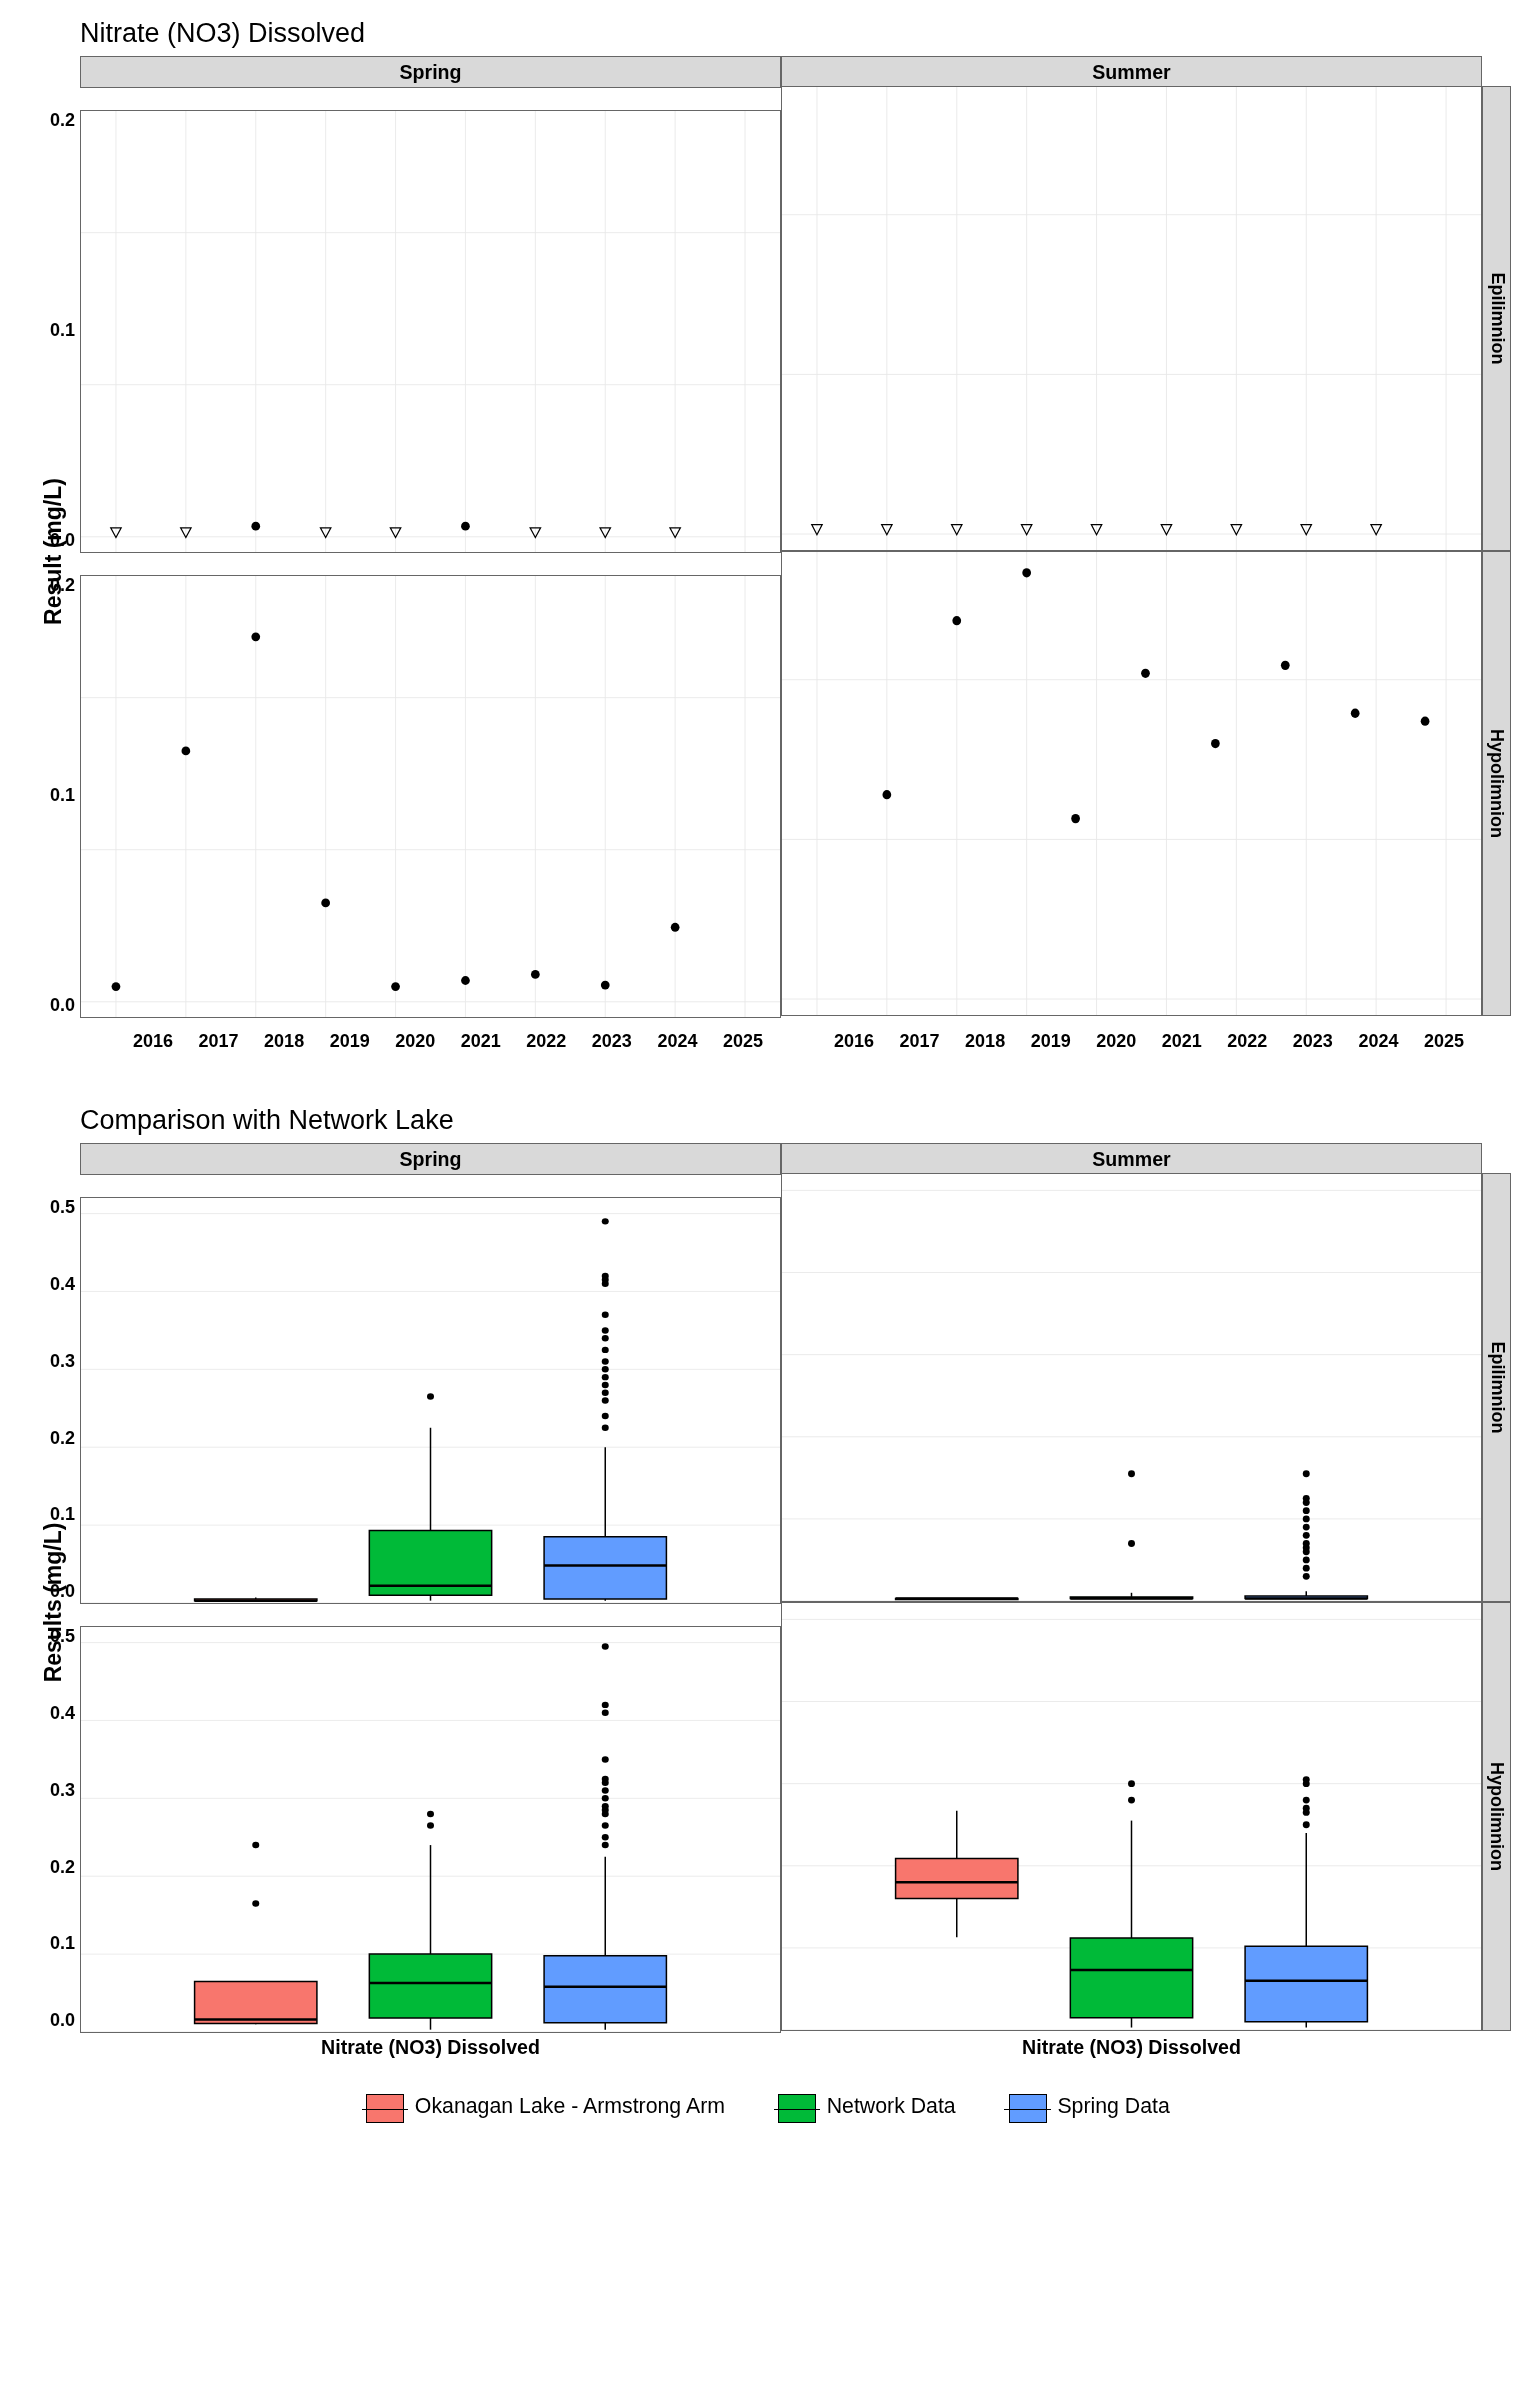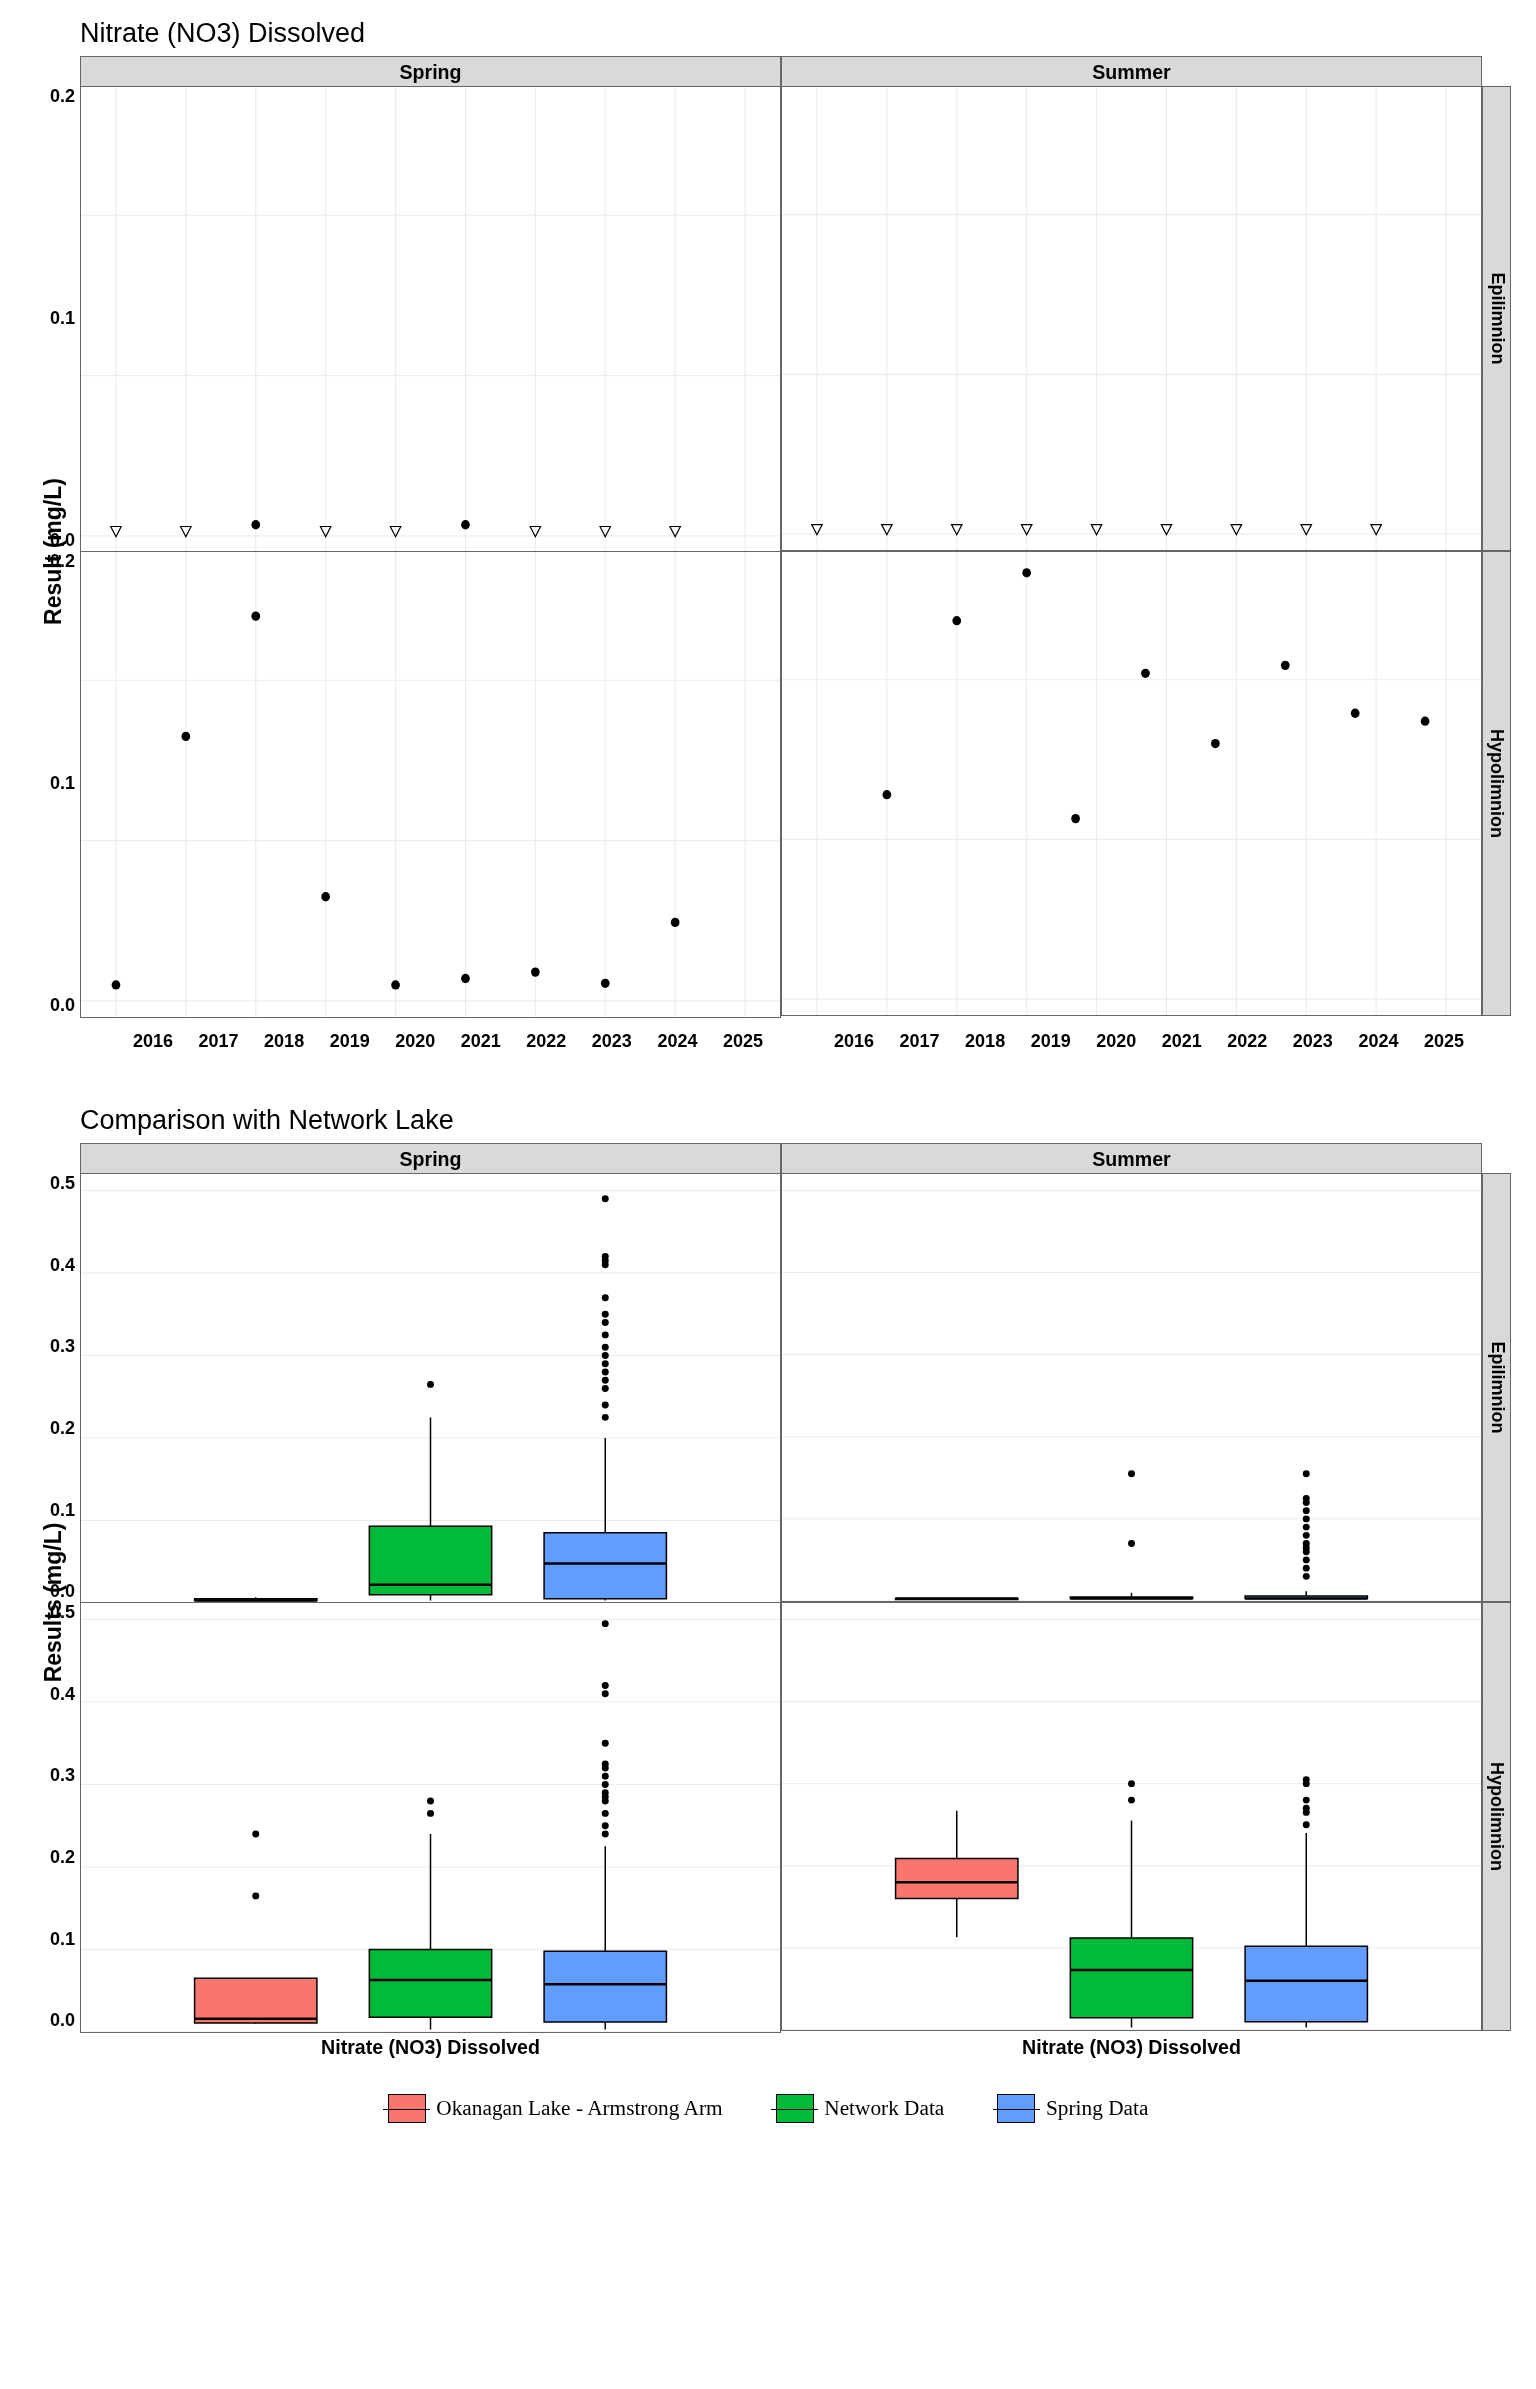--- a/index.html
+++ b/index.html
@@ -73,34 +73,34 @@
     padding: 3.6px 18px 0 53px;
     font-size: 18px;
     align-items: flex-end;
   }
   .x-cat {
     display:flex; justify-content:center; font-size:19.6px; padding-top:5.3px;
   }
   .legend {
     display:flex; justify-content:center; gap:53px; margin-top:27px;
   }
-  .legend-item { display:flex; align-items:center; gap:10.7px; font-size:21.3px;font-family:Liberation Serif, serif; }
+  .legend-item { display:flex; gap:10.7px; font-size:21.3px; }
   .legend-key {
     width: 36px; height: 27px; border:0.9px solid #000; position:relative;
   }
   .legend-key::before {
     content:''; position:absolute; left:-5.3px; right:-5.3px; top:50%; height:1.8px; background:#000;
   }
   .spacer { height: 53px; }
   .y-ticks {
     position:absolute; left:-49px; top:0; bottom:0; width:44px;
     display:flex; flex-direction:column; justify-content:space-between;
     font-size:18px; text-align:right; pointer-events:none;
   }
-  .panel-wrap { position:relative; }
+  .panel-wrap { position:relative;margin-top:24px; }
 </style>
 </head>
 <body>
 
 <div class="chart-title">Nitrate (NO3) Dissolved</div>
 <div class="facet-grid two-rows" style="height:996px">
   <div></div>
   <div class="strip-top">Spring</div>
   <div class="strip-top">Summer</div>
   <div></div>

